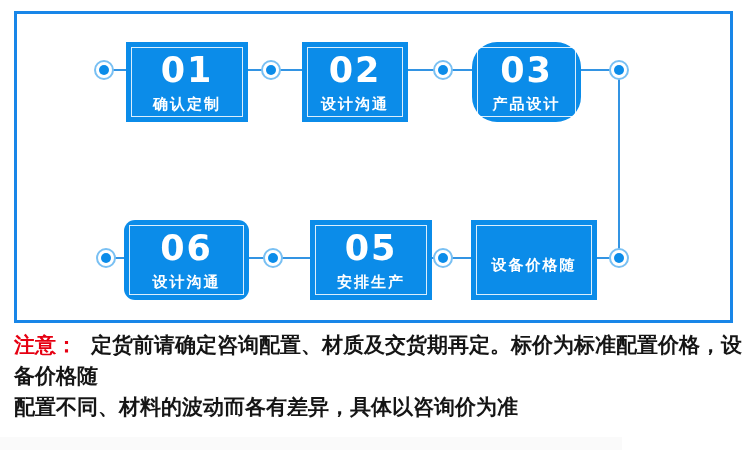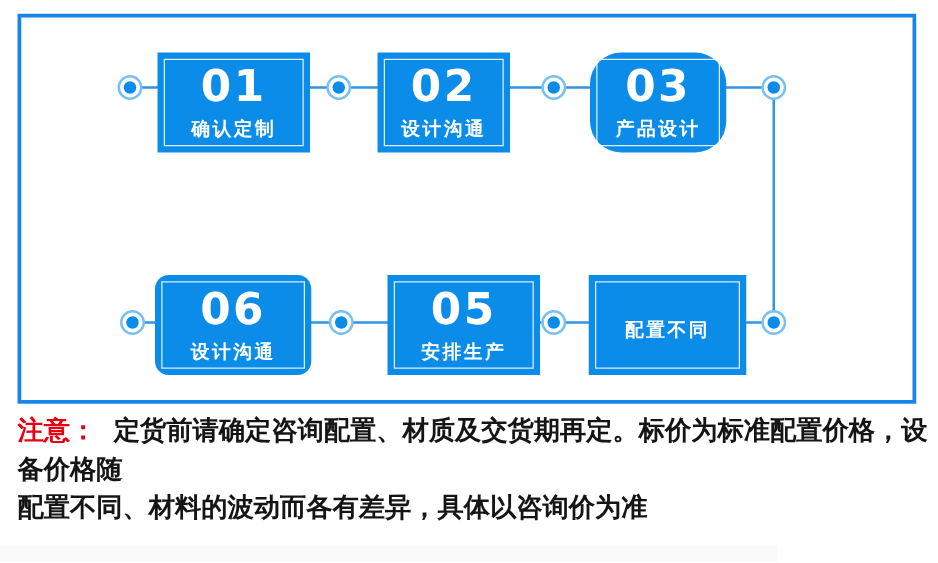--- a/index.html
+++ b/index.html
@@ -102,21 +102,21 @@
 
   <div class="step" style="left:124px;top:220px;width:125px;height:80px;border-radius:11px;">
     <span class="num">06</span>
     <span class="label">设计沟通</span>
   </div>
   <div class="step" style="left:298px;top:220px;width:122px;height:80px;margin-left:12px;">
     <span class="num">05</span>
     <span class="label">安排生产</span>
   </div>
   <div class="step" style="left:471px;top:220px;width:126px;height:80px;">
-    <span class="label">配置不同</span>
+    <span class="label">设备价格随</span>
   </div>
 
   <div class="note">
     <span class="prefix">注意：</span><span>定货前请确定咨询配置、材质及交货期再定。标价为标准配置价格，设备价格随</span><br>
     <span>配置不同、材料的波动而各有差异，具体以咨询价为准</span>
   </div>
 
   <div class="bottom-band"></div>
 
 </div>

